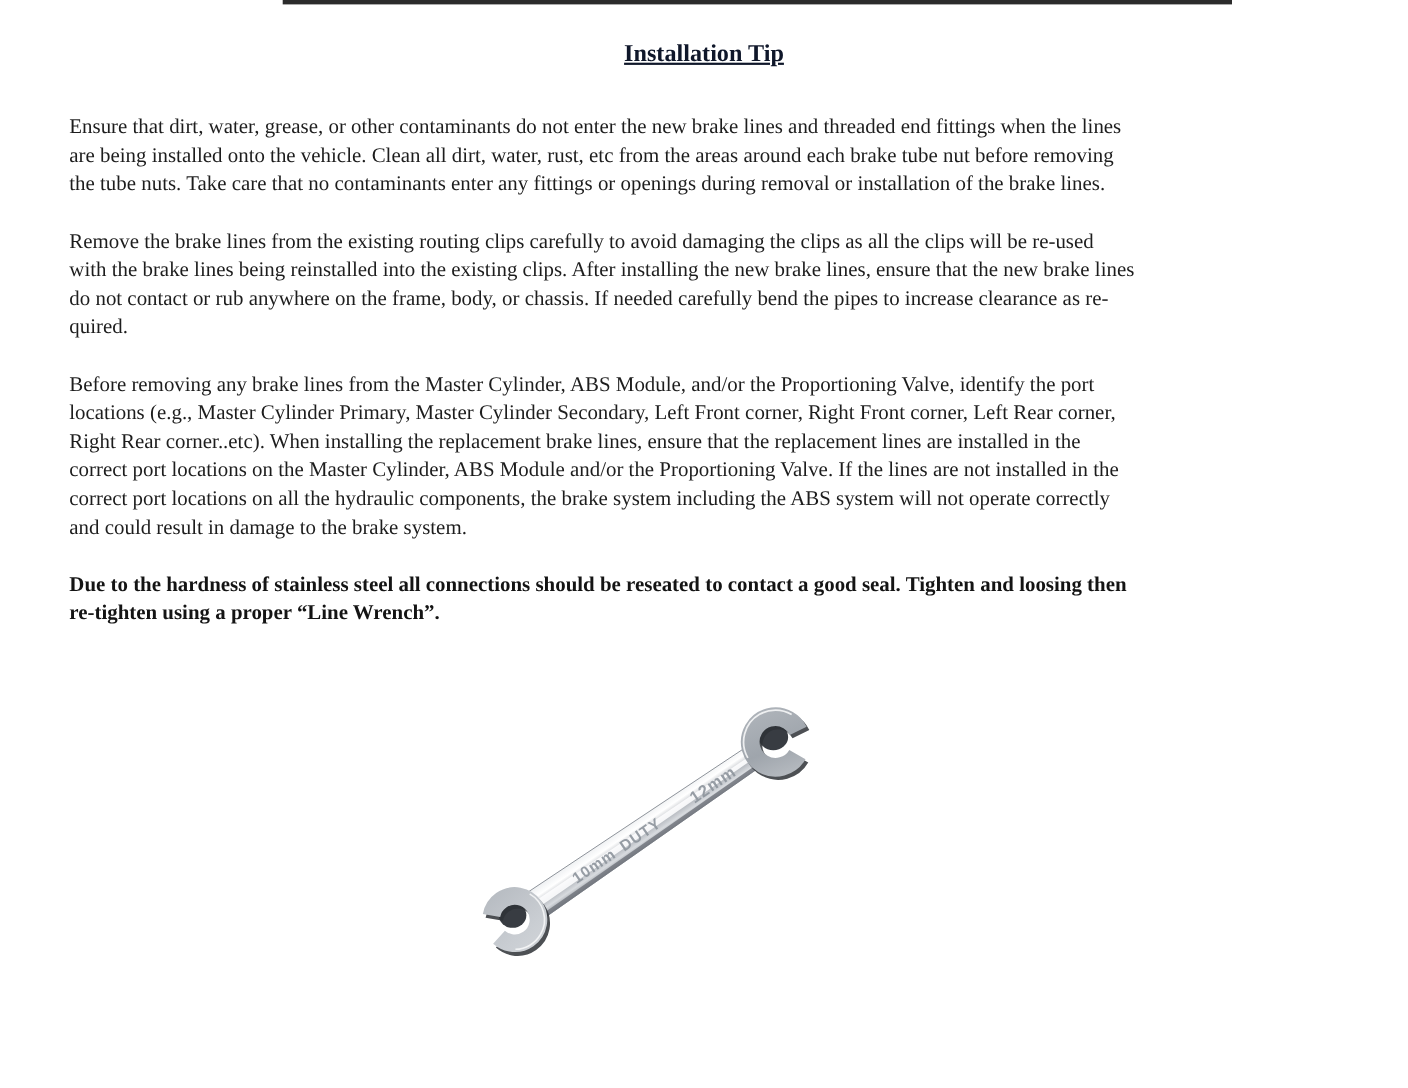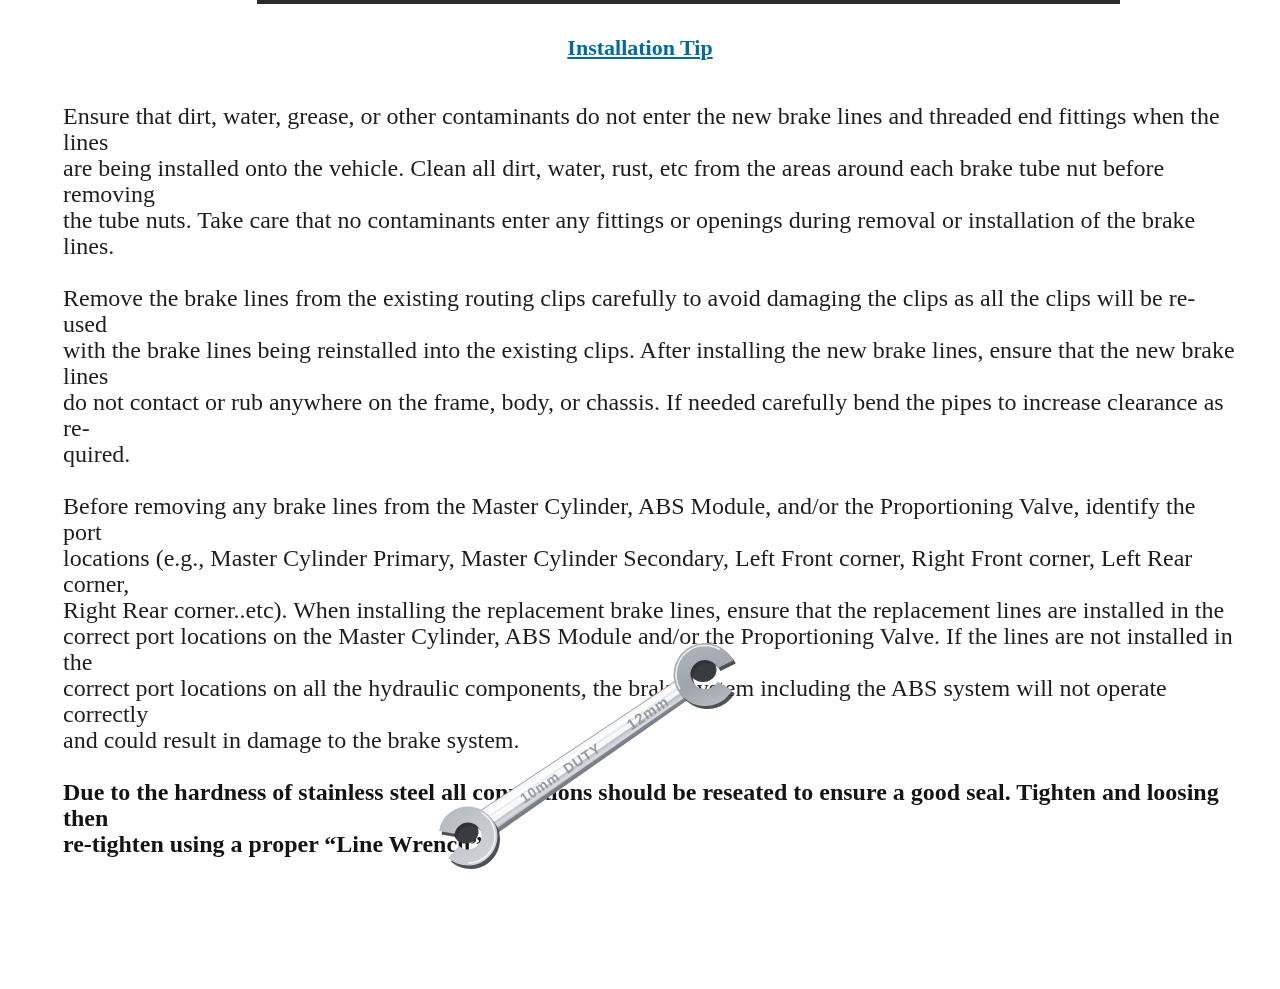--- a/index.html
+++ b/index.html
@@ -23,29 +23,29 @@
   }
   .title {
     margin: 0;
     padding-top: 34px;
     height: 30px;
     text-align: center;
     font-size: 22px;
     line-height: 28px;
     font-weight: bold;
     text-decoration: underline;
-    color: #0369a1;
+    color: #0f172a;
   }
   .body-text {
     padding: 39px 0 0 63px;
     width: 1175px;
   }
   .para {
     margin: 0 0 26px 0;
-    font-size: 24px;
+    font-size: 19px;
     line-height: 26px;
     white-space: pre-line;
     color: #1d1d1d;
   }
   .para.bold {
     font-weight: bold;
     color: #141414;
   }
   .wrench-figure {
     position: absolute;
@@ -79,21 +79,21 @@
     <p class="para">Remove the brake lines from the existing routing clips carefully to avoid damaging the clips as all the clips will be re-used
 with the brake lines being reinstalled into the existing clips. After installing the new brake lines, ensure that the new brake lines
 do not contact or rub anywhere on the frame, body, or chassis. If needed carefully bend the pipes to increase clearance as re-
 quired.</p>
     <p class="para">Before removing any brake lines from the Master Cylinder, ABS Module, and/or the Proportioning Valve, identify the port
 locations (e.g., Master Cylinder Primary, Master Cylinder Secondary, Left Front corner, Right Front corner, Left Rear corner,
 Right Rear corner..etc). When installing the replacement brake lines, ensure that the replacement lines are installed in the
 correct port locations on the Master Cylinder, ABS Module and/or the Proportioning Valve. If the lines are not installed in the
 correct port locations on all the hydraulic components, the brake system including the ABS system will not operate correctly
 and could result in damage to the brake system.</p>
-    <p class="para bold">Due to the hardness of stainless steel all connections should be reseated to ensure a good seal. Tighten and loosing then
+    <p class="para bold">Due to the hardness of stainless steel all connections should be reseated to contact a good seal. Tighten and loosing then
 re-tighten using a proper “Line Wrench”.</p>
   </div>
 
   <div class="wrench-figure">
     <svg viewBox="0 0 330 260" xmlns="http://www.w3.org/2000/svg">
       <defs>
         <linearGradient id="shaftGrad" x1="0" y1="0" x2="0" y2="1">
           <stop offset="0" stop-color="#eef0f2"></stop>
           <stop offset="0.28" stop-color="#ffffff"></stop>
           <stop offset="0.55" stop-color="#b6bac0"></stop>

